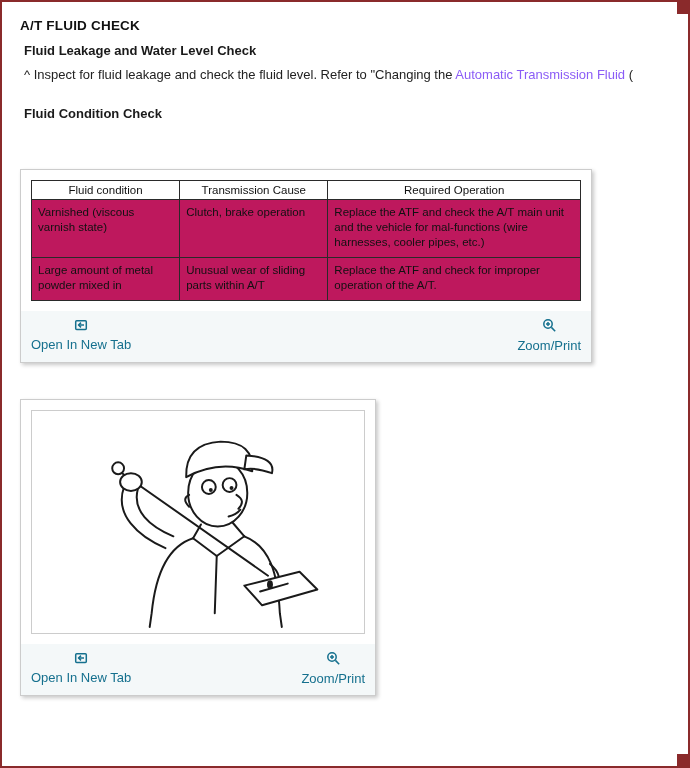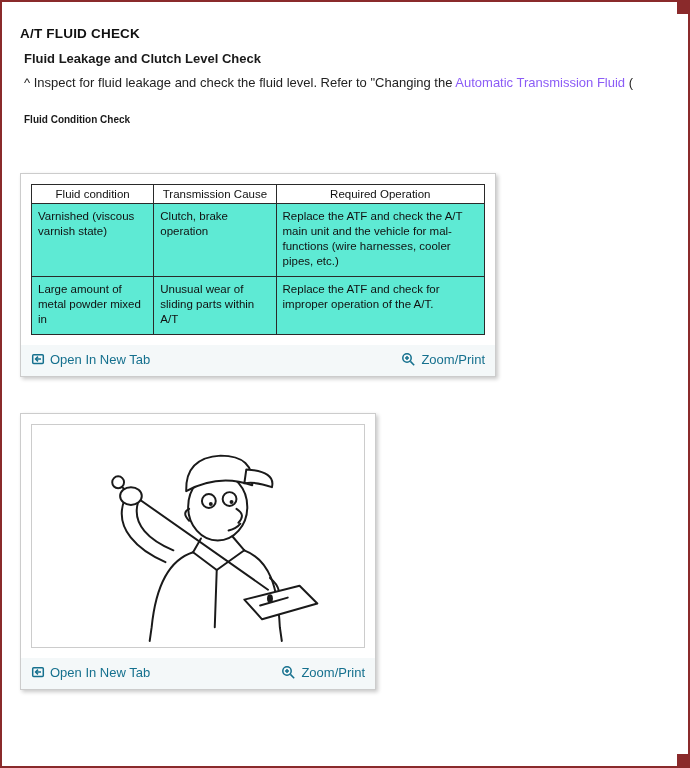--- a/index.html
+++ b/index.html
@@ -8,72 +8,73 @@
     border:2px solid #8a2a2b;
     background:#ffffff;
     font-family:"Liberation Sans", sans-serif;
     font-size:13px;
     color:#1f1f1f;
     position:relative;
     overflow:hidden;
   }
   .content { padding:16px 0 0 18px; }
 
-  .doc-title { font-size:13.5px; font-weight:bold; color:#111; letter-spacing:0.2px;margin-top:8px; }
+  .doc-title { font-size:13.5px; font-weight:bold; color:#111; letter-spacing:0.2px; }
   .doc-sub   { font-size:13px; font-weight:bold; color:#1a1a1a; margin:10px 0 0 4px; }
   .lead {
     margin:9px 0 0 4px;
     white-space:nowrap;
     overflow:hidden;
     width:662px;
     color:#222;
   }
   .inline-link { color:#8b5cf6; cursor:pointer; }
-  .section-head { margin:24px 0 0 4px; font-weight:bold; font-size:10px; color:#1a1a1a; }
+  .section-head { margin:24px 0 0 4px; font-weight:bold; font-size:13px; color:#1a1a1a; }
 
   .figure {
     background:#fff;
     border:1px solid #cccccc;
     box-shadow:2px 2px 4px rgba(0,0,0,0.22);
   }
-  .table-fig { width:476px; margin-top:48px; }
+  .table-fig { width:572px; margin-top:48px; }
   .illus-fig { width:356px; margin-top:36px; }
   .fig-body { padding:10px; }
 
   table.atf { border-collapse:collapse; width:100%; font-size:11.5px; color:#111; table-layout:fixed; }
   table.atf th {
     border:1px solid #2a2a2a;
     font-weight:normal;
     text-align:center;
     padding:3px 4px;
     background:#fff;
   }
   table.atf td {
     border:1px solid #2a2a2a;
     padding:5px 6px 7px;
     vertical-align:top;
     line-height:1.3;
-    background:#5eead4;
+    background:#be185d;
   }
   .c1 { width:122px; } .c2 { width:122px; } .c3 { width:208px; }
 
   .fig-footer {
     display:flex;
     justify-content:space-between;
     align-items:center;
     padding:7px 10px 9px;
     background:#f4f8f9;
   }
   .fig-link {
     color:#15708e;
     display:inline-flex;
     align-items:center;
     gap:5px;
     cursor:pointer;
     font-size:13px;
+    flex-direction:column;
   }
   .fig-link svg { display:block; }
 
   .illus-box {
     border:1px solid #cccccc;
     height:224px;
     display:flex;
     align-items:center;
     justify-content:center;
     background:#fff;
@@ -89,21 +90,21 @@
   .corner-mark.top { top:0; }
   .corner-mark.bottom { bottom:0; }
 </style>
 </head>
 <body>
 
 <div class="content">
 
   <div class="doc-title">A/T FLUID CHECK</div>
 
-  <div class="doc-sub">Fluid Leakage and Clutch Level Check</div>
+  <div class="doc-sub">Fluid Leakage and Water Level Check</div>
 
   <div class="lead"><span>^  Inspect for fluid leakage and check the fluid level. Refer to "Changing the </span><span class="inline-link">Automatic Transmission Fluid</span><span> (</span></div>
 
   <div class="section-head">Fluid Condition Check</div>
 
   <div class="figure table-fig">
     <div class="fig-body">
       <table class="atf">
         <colgroup>
             <col class="c1">

